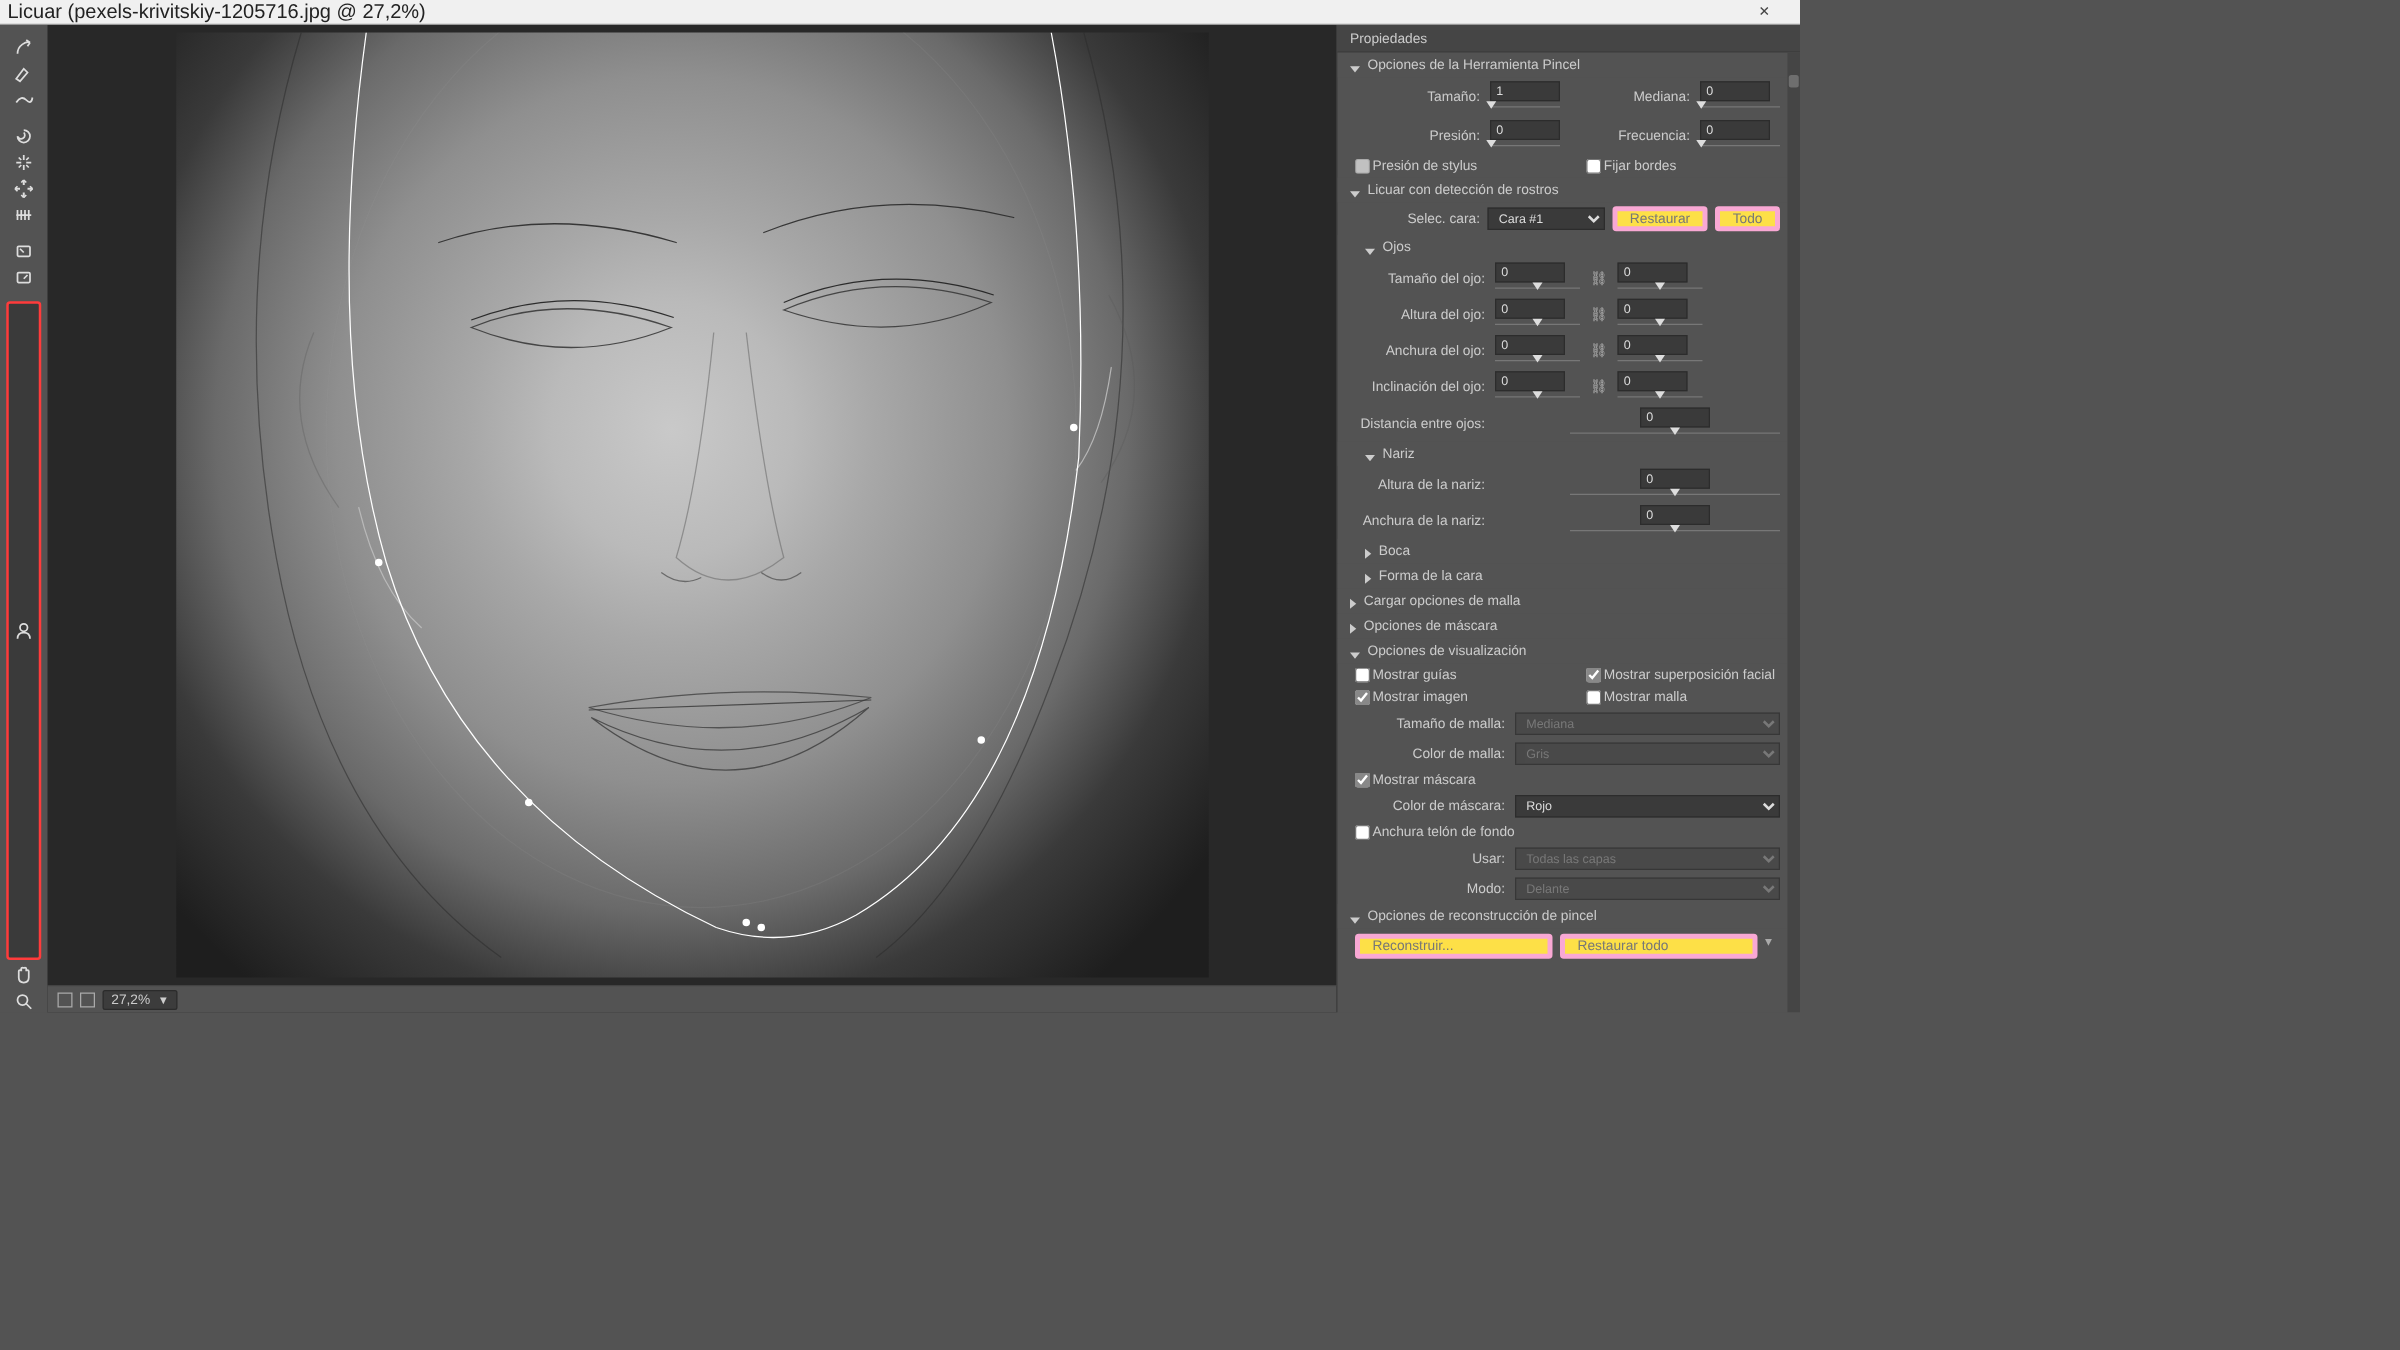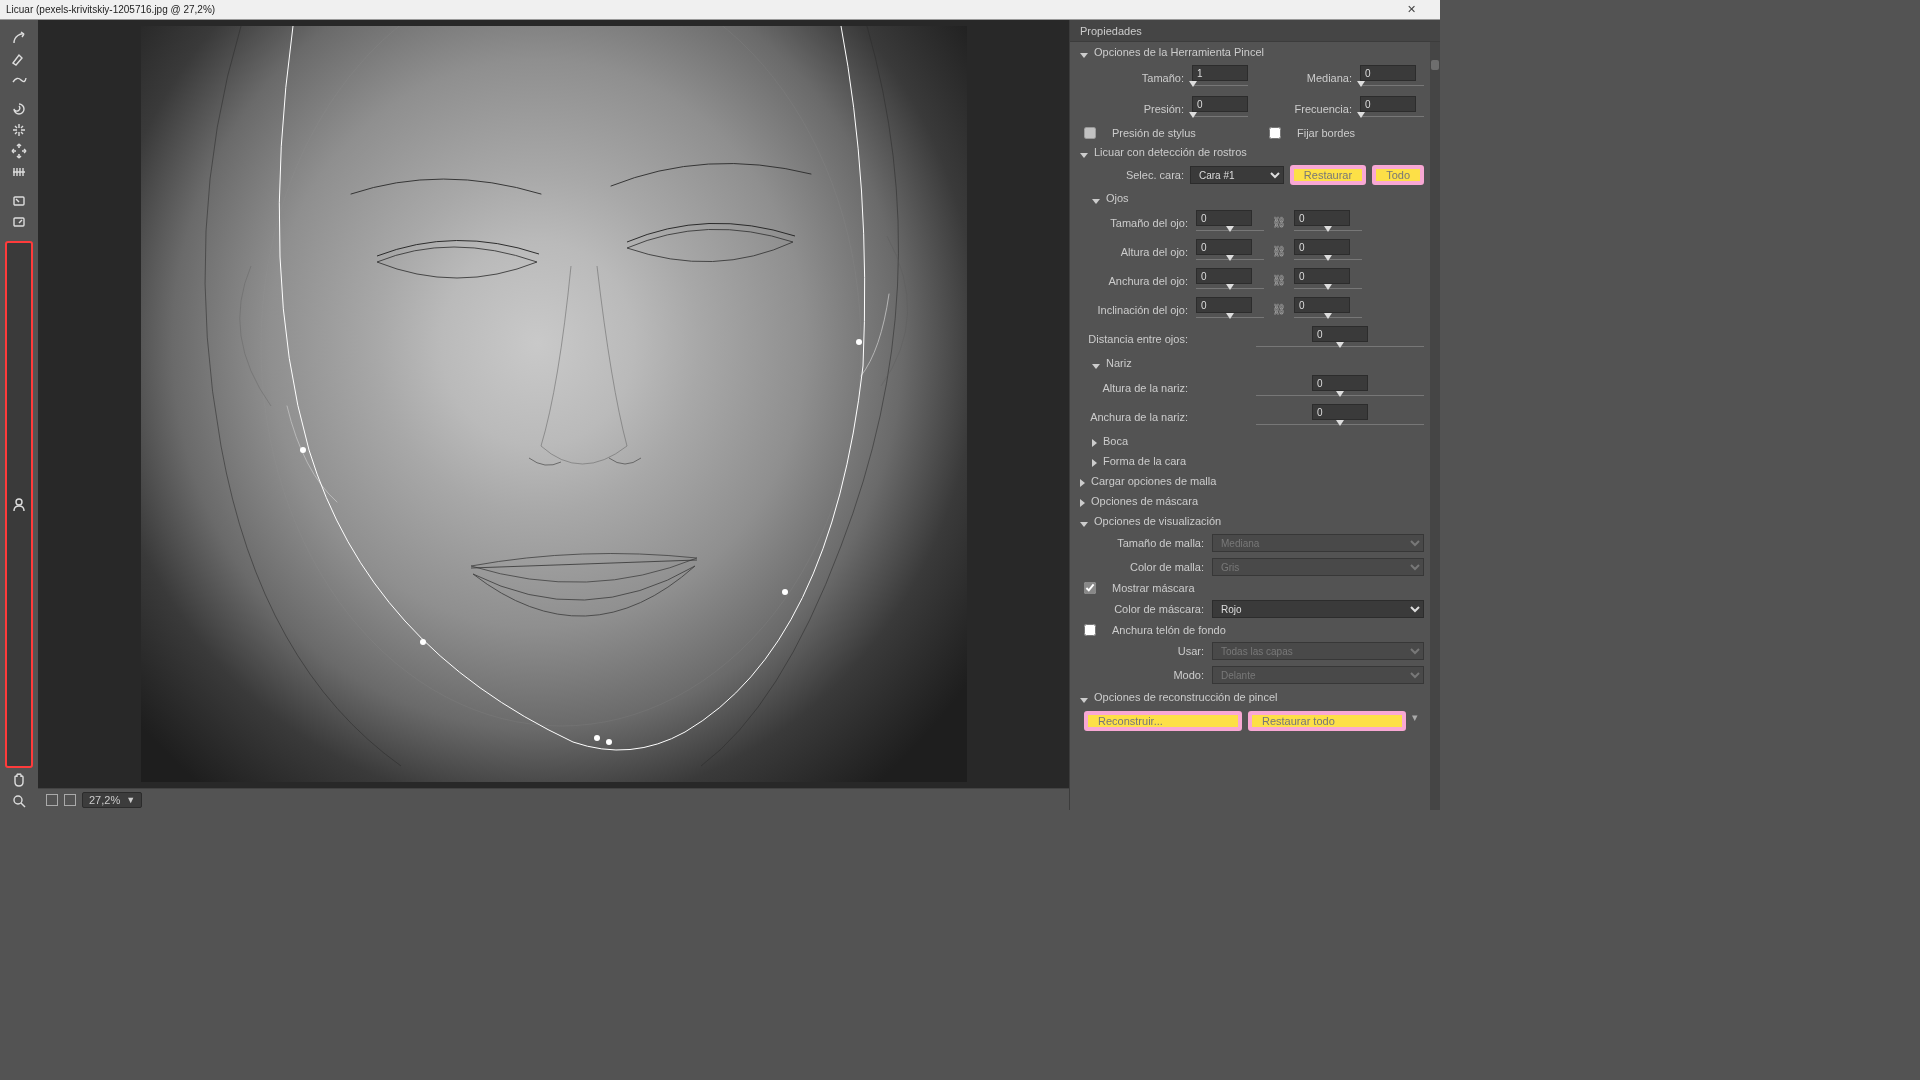--- a/index.html
+++ b/index.html
@@ -1,18 +1,18 @@
 <!DOCTYPE html>
 <html><head>
 <meta charset="utf-8">
 <style>
 *{margin:0;padding:0;box-sizing:border-box;font-family:"Segoe UI",Tahoma,sans-serif;font-size:11px;color:#ccc}
 html,body{width:1440px;height:810px;overflow:hidden;background:#535353}
 .titlebar{height:20px;background:#f0f0f0;display:flex;align-items:center;padding:0 6px;border-bottom:1px solid #999}
-.titlebar span{color:#222;font-size:10px}
+.titlebar span{color:#222;font-size:16px}
 .titlebar-close{margin-left:auto;width:45px;height:20px;display:flex;align-items:center;justify-content:center;color:#444}
 .body-row{display:flex;height:790px}
 .toolbar{width:38px;background:#535353;display:flex;flex-direction:column;align-items:center;padding-top:8px;gap:2px}
 .tool{width:28px;height:19px;display:flex;align-items:center;justify-content:center;border-radius:3px;color:#ddd}
 .tool.sel{border:2px solid #ff3b3b;background:#3a3a3a;height:24px}
 .tool svg{width:16px;height:16px;stroke:#ddd;fill:none;stroke-width:1.4}
 .tool-gap{height:6px}
 .canvas-wrap{flex:1;background:#282828;display:flex;flex-direction:column;position:relative}
 .canvas-area{flex:1;display:flex;align-items:center;justify-content:center;position:relative;overflow:hidden}
 .photo{width:826px;height:756px;position:relative;background:radial-gradient(ellipse 65% 75% at 48% 42%,#c9c9c9 0%,#bababa 18%,#a8a8a8 30%,#8f8f8f 50%,#6a6a6a 68%,#3a3a3a 82%,#1e1e1e 100%)}
@@ -38,21 +38,21 @@
 .row.indent{padding-left:26px}
 .row .lbl{text-align:right;flex:0 0 88px;color:#ccc}
 .row .lbl-wide{text-align:right;flex:0 0 108px;color:#ccc}
 .slider-col{flex:1;display:flex;flex-direction:column;gap:0}
 .num-in{width:56px;height:16px;background:#3a3a3a;border:1px solid #2c2c2c;color:#ddd;padding:0 4px;font-size:10px}
 .slider{height:8px;position:relative;margin-top:1px}
 .slider::before{content:"";position:absolute;left:0;right:0;top:3px;height:1px;background:#777}
 .slider .knob{position:absolute;top:-1px;left:50%;width:0;height:0;border-left:4px solid transparent;border-right:4px solid transparent;border-top:6px solid #ddd;transform:translateX(-50%)}
 .slider .knob.left{left:2%}
 .link-ico{width:14px;display:flex;align-items:center;justify-content:center;color:#bbb;font-size:11px}
-.chk{display:flex;align-items:center;gap:16px;padding:3px 10px 3px 14px}
+.chk{display:flex;align-items:center;gap:2px;padding:3px 10px 3px 14px}
 .chk input{width:12px;height:12px;accent-color:#888}
 .chk.dim,.dim{color:#888}
 .two-col{display:grid;grid-template-columns:1fr 1fr}
 .sel{flex:1;height:18px;background:#3a3a3a;border:1px solid #2c2c2c;color:#ddd;padding:0 4px;font-size:10px}
 .sel.dim{color:#888;background:#454545}
 .btn{height:20px;padding:0 10px;background:#fde047;border:4px solid #f9a8d4;border-radius:3px;color:#ddd;display:flex;align-items:center}
 .btn.dim{color:#777}
 .btn-row{display:flex;gap:6px;padding:4px 16px 4px 14px}
 .eye-slider-pair{display:flex;align-items:center;gap:8px;padding:2px 16px 2px 0}
 .eye-slider-pair .lbl-wide{flex:0 0 118px;text-align:right}
@@ -391,20 +391,38 @@
         </div>
       <div class="section-title">
           <span class="tri right"></span>
           <span>Opciones de máscara</span>
         </div>
 
       <div class="section-title">
           <span class="tri down"></span>
           <span>Opciones de visualización</span>
         </div>
+      <div class="two-col">
+        <label class="chk">
+            <input type="checkbox" style="">
+            <span>Mostrar guías</span>
+          </label>
+        <label class="chk">
+            <input type="checkbox" checked="" style="">
+            <span>Mostrar superposición facial</span>
+          </label>
+        <label class="chk">
+            <input type="checkbox" checked="" style="">
+            <span>Mostrar imagen</span>
+          </label>
+        <label class="chk">
+            <input type="checkbox" style="">
+            <span>Mostrar malla</span>
+          </label>
+      </div>
       <div class="row indent">
           <span class="lbl-wide dim">Tamaño de malla:</span>
           <select class="sel dim" disabled=""><option>Mediana</option></select>
         </div>
       <div class="row indent">
           <span class="lbl-wide dim">Color de malla:</span>
           <select class="sel dim" disabled=""><option>Gris</option></select>
         </div>
       <label class="chk">
           <input type="checkbox" checked="" style="">

